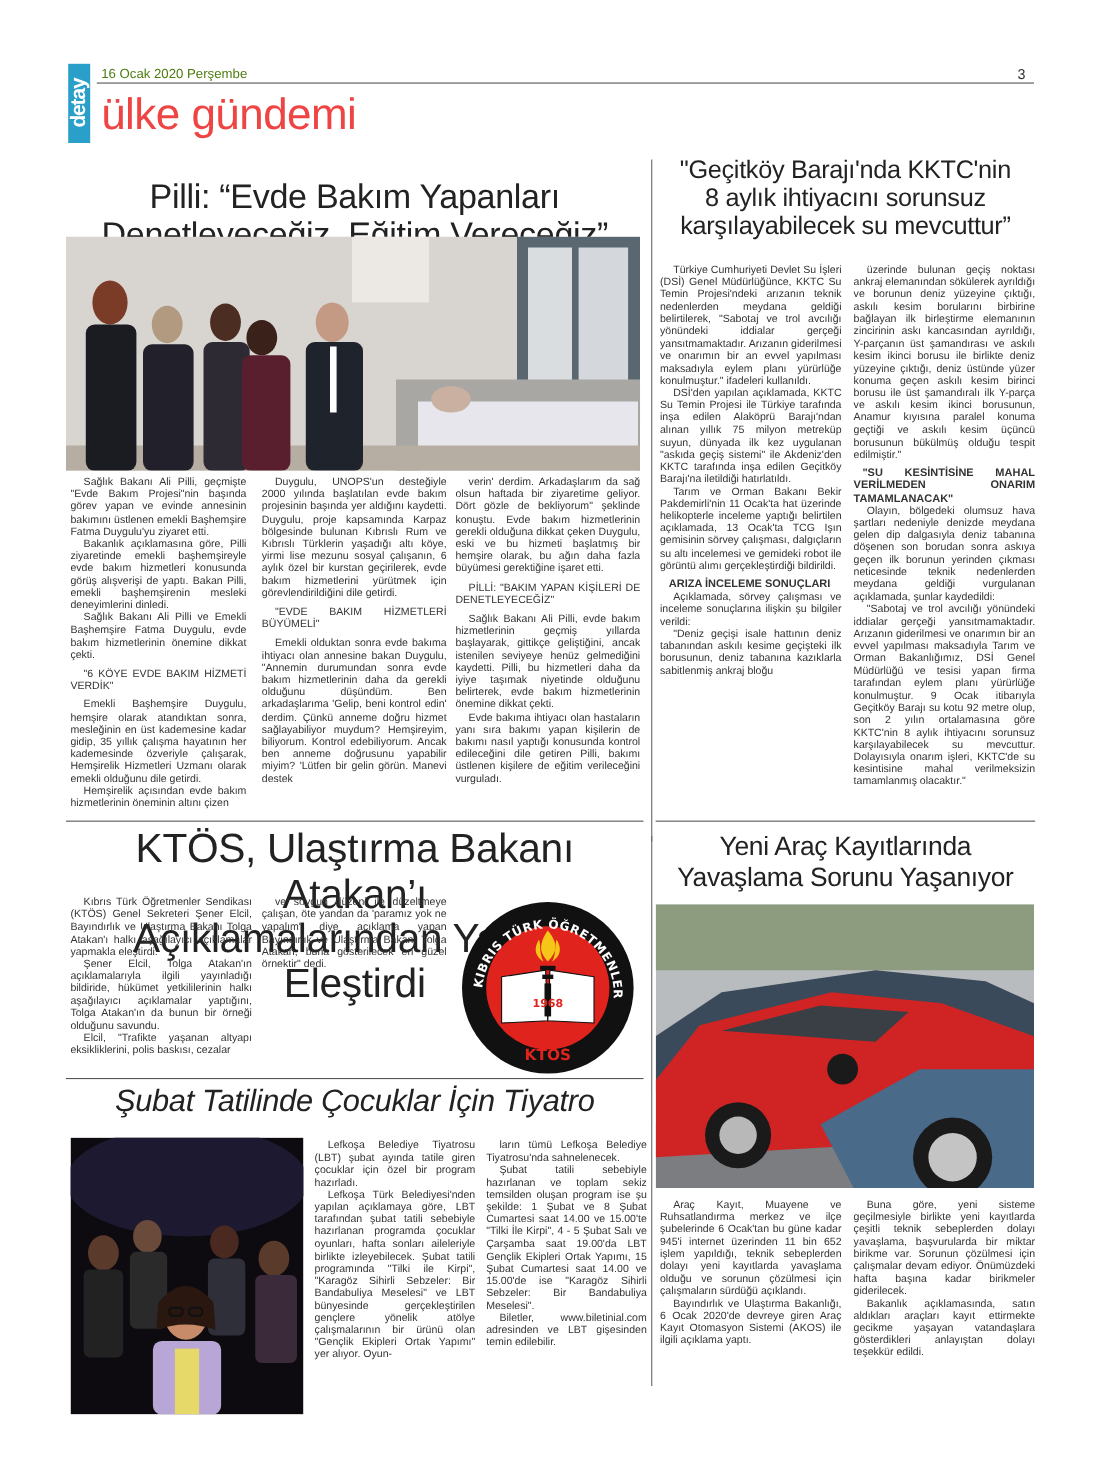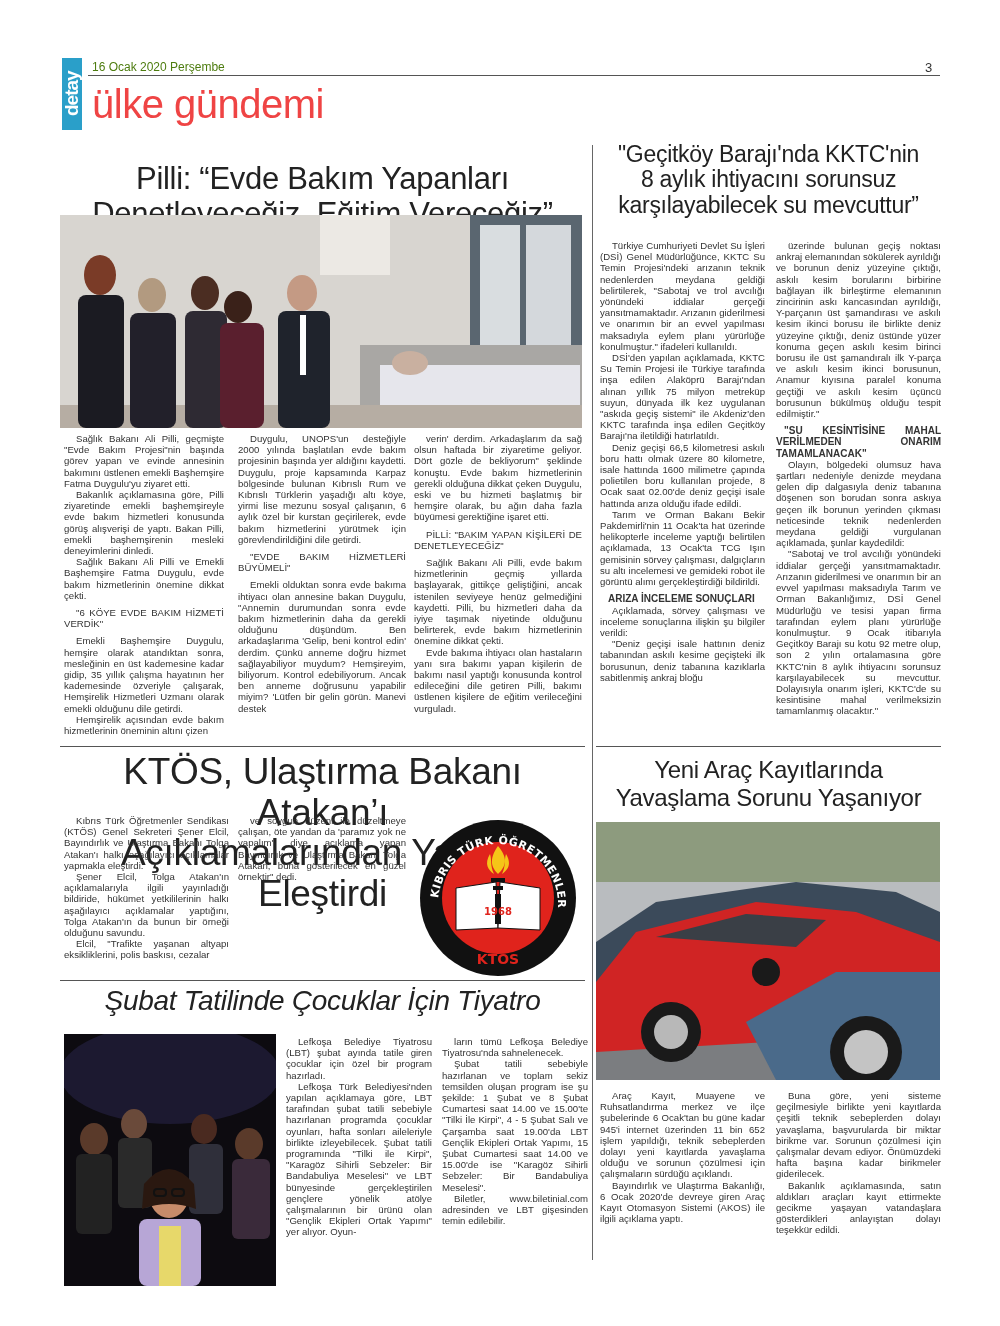--- a/index.html
+++ b/index.html
@@ -82,21 +82,20 @@
 <div class="abs vline" style="left:592px;top:145px;height:620px;"></div>
 
 <div class="abs headline" style="left:596px;top:142px;width:345px;font-size:23px;line-height:1.1;">
   <div>"Geçitköy Barajı'nda KKTC'nin</div>
   <div>8 aylık ihtiyacını sorunsuz</div>
   <div>karşılayabilecek su mevcuttur”</div>
 </div>
 <div class="abs col" style="left:600px;top:240px;width:165px;">
     <p class="">Türkiye Cumhuriyeti Devlet Su İşleri (DSİ) Genel Müdürlüğünce, KKTC Su Temin Projesi'ndeki arızanın teknik nedenlerden meydana geldiği belirtilerek, "Sabotaj ve trol avcılığı yönündeki iddialar gerçeği yansıtmamaktadır. Arızanın giderilmesi ve onarımın bir an evvel yapılması maksadıyla eylem planı yürürlüğe konulmuştur." ifadeleri kullanıldı.</p>
     <p class="">DSİ'den yapılan açıklamada, KKTC Su Temin Projesi ile Türkiye tarafında inşa edilen Alaköprü Barajı'ndan alınan yıllık 75 milyon metreküp suyun, dünyada ilk kez uygulanan "askıda geçiş sistemi" ile Akdeniz'den KKTC tarafında inşa edilen Geçitköy Barajı'na iletildiği hatırlatıldı.</p>
-    <p class="">Deniz geçişi 66,5 kilometresi askılı boru hattı olmak üzere 80 kilometre, isale hattında 1600 milimetre çapında polietilen boru kullanılan projede, 8 Ocak saat 02.00'de deniz geçişi isale hattında arıza olduğu ifade edildi.</p>
     <p class="">Tarım ve Orman Bakanı Bekir Pakdemirli'nin 11 Ocak'ta hat üzerinde helikopterle inceleme yaptığı belirtilen açıklamada, 13 Ocak'ta TCG Işın gemisinin sörvey çalışması, dalgıçların su altı incelemesi ve gemideki robot ile görüntü alımı gerçekleştirdiği bildirildi.</p>
     <p class="bold">ARIZA İNCELEME SONUÇLARI</p>
     <p class="">Açıklamada, sörvey çalışması ve inceleme sonuçlarına ilişkin şu bilgiler verildi:</p>
     <p class="">"Deniz geçişi isale hattının deniz tabanından askılı kesime geçişteki ilk borusunun, deniz tabanına kazıklarla sabitlenmiş ankraj bloğu</p>
   </div>
 <div class="abs col" style="left:776px;top:240px;width:165px;">
     <p class="">üzerinde bulunan geçiş noktası ankraj elemanından sökülerek ayrıldığı ve borunun deniz yüzeyine çıktığı, askılı kesim borularını birbirine bağlayan ilk birleştirme elemanının zincirinin askı kancasından ayrıldığı, Y-parçanın üst şamandırası ve askılı kesim ikinci borusu ile birlikte deniz yüzeyine çıktığı, deniz üstünde yüzer konuma geçen askılı kesim birinci borusu ile üst şamandıralı ilk Y-parça ve askılı kesim ikinci borusunun, Anamur kıyısına paralel konuma geçtiği ve askılı kesim üçüncü borusunun bükülmüş olduğu tespit edilmiştir."</p>
     <p class="bold">"SU KESİNTİSİNE MAHAL VERİLMEDEN ONARIM TAMAMLANACAK"</p>
     <p class="">Olayın, bölgedeki olumsuz hava şartları nedeniyle denizde meydana gelen dip dalgasıyla deniz tabanına döşenen son borudan sonra askıya geçen ilk borunun yerinden çıkması neticesinde teknik nedenlerden meydana geldiği vurgulanan açıklamada, şunlar kaydedildi:</p>
     <p class="">"Sabotaj ve trol avcılığı yönündeki iddialar gerçeği yansıtmamaktadır. Arızanın giderilmesi ve onarımın bir an evvel yapılması maksadıyla Tarım ve Orman Bakanlığımız, DSİ Genel Müdürlüğü ve tesisi yapan firma tarafından eylem planı yürürlüğe konulmuştur. 9 Ocak itibarıyla Geçitköy Barajı su kotu 92 metre olup, son 2 yılın ortalamasına göre KKTC'nin 8 aylık ihtiyacını sorunsuz karşılayabilecek su mevcuttur. Dolayısıyla onarım işleri, KKTC'de su kesintisine mahal verilmeksizin tamamlanmış olacaktır."</p>

